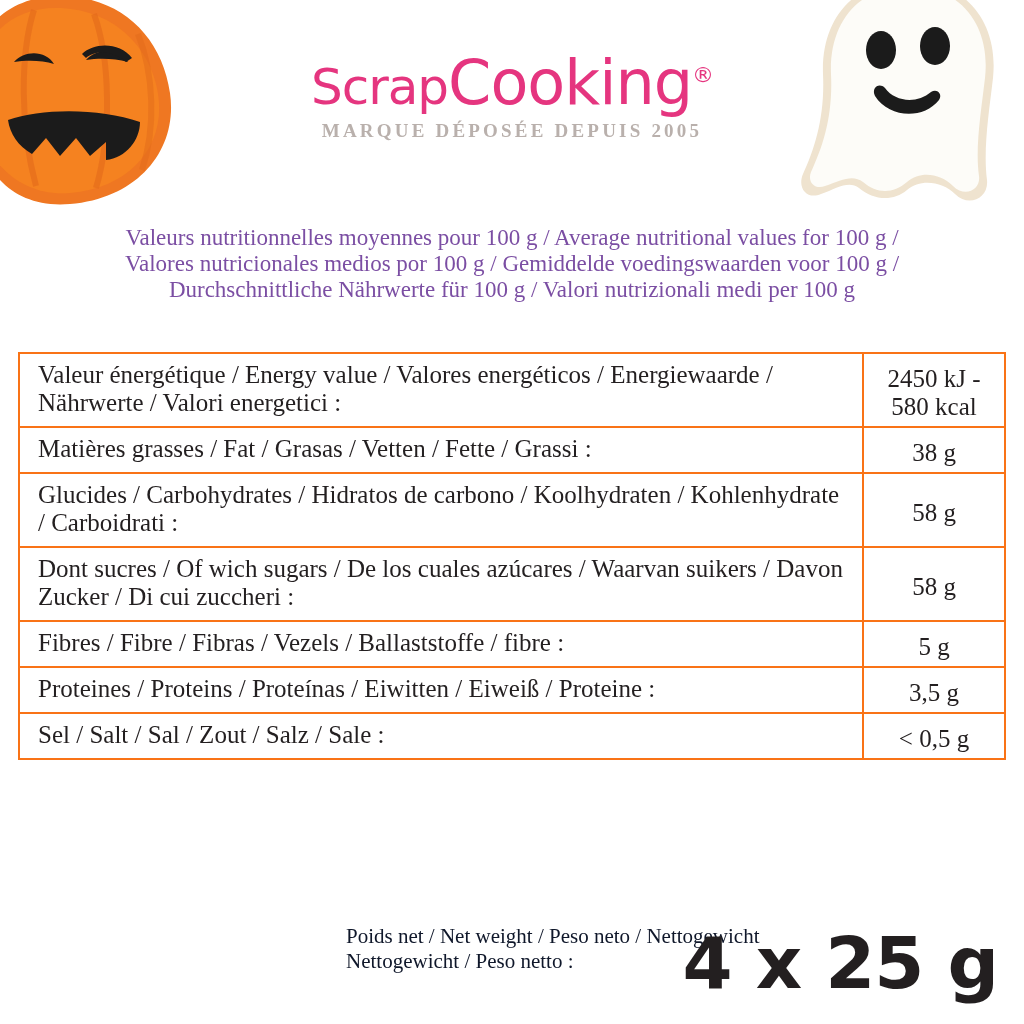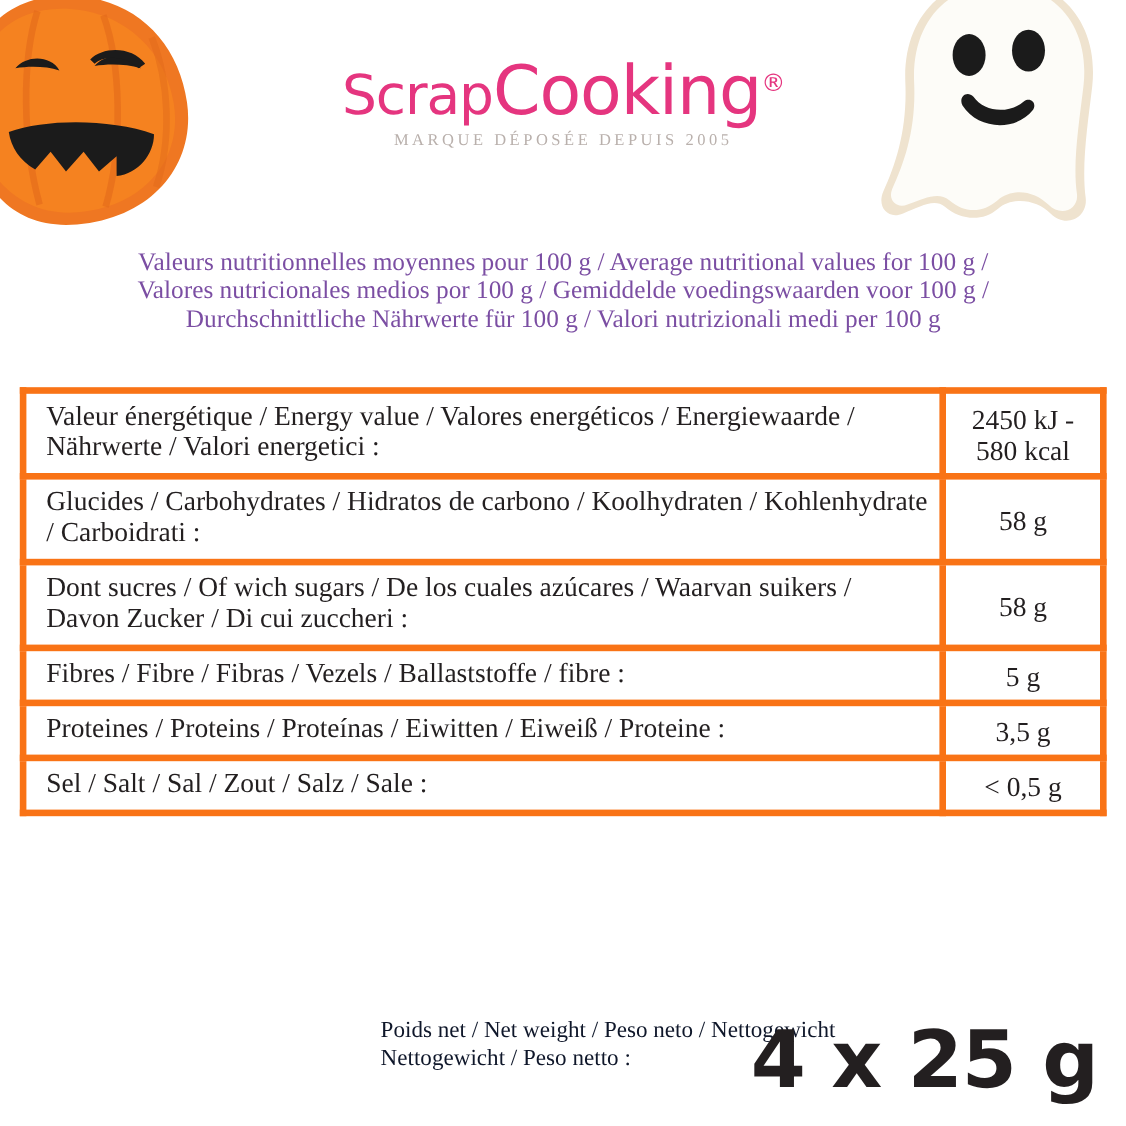--- a/index.html
+++ b/index.html
@@ -54,24 +54,25 @@
     font-size: 50px;
   }
   .logo-reg {
     font-size: 22px;
     vertical-align: super;
     color: #e5357f;
   }
   .logo-sub {
     margin-top: 6px;
     font-family: "Liberation Serif", serif;
-    font-size: 15px;
+    font-size: 19px;
     letter-spacing: 3.2px;
     color: #b9b0ac;
     white-space: nowrap;
+    font-weight: bold;
   }
 
   
   .nutri-heading {
     position: absolute;
     left: 100px;
     top: 225px;
     width: 824px;
     text-align: center;
     color: #7b4ea3;
@@ -83,21 +84,21 @@
   
   .nutri-table {
     position: absolute;
     left: 18px;
     top: 352px;
     width: 988px;
     border-collapse: collapse;
     table-layout: fixed;
   }
   .nutri-table td {
-    border: 6px solid #f97316;
+    border: 2px solid #f97316;
     padding: 7px 10px 9px 18px;
     font-size: 25px;
     line-height: 1.12;
     color: #231f20;
     vertical-align: middle;
     font-family: "Liberation Serif", serif;
   }
   .nutri-table td.value {
     width: 128px;
     text-align: center;
@@ -175,20 +176,24 @@
 
 <div class="nutri-heading">Valeurs nutritionnelles moyennes pour 100 g / Average nutritional values for 100 g / Valores nutricionales medios por 100 g / Gemiddelde voedingswaarden voor 100 g / Durchschnittliche Nährwerte für 100 g / Valori nutrizionali medi per 100 g</div>
 
 <table class="nutri-table">
   <tbody>
     <tr>
       <td>Valeur énergétique / Energy value / Valores energéticos / Energiewaarde / Nährwerte / Valori energetici :</td>
       <td class="value">2450 kJ - 580 kcal</td>
     </tr>
     <tr>
+      <td>Matières grasses / Fat / Grasas / Vetten / Fette /  Grassi :</td>
+      <td class="value">38 g</td>
+    </tr>
+    <tr>
       <td>Glucides / Carbohydrates / Hidratos de carbono / Koolhydraten / Kohlenhydrate / Carboidrati :</td>
       <td class="value">58 g</td>
     </tr>
     <tr class="no-top-border">
       <td>Dont sucres / Of wich sugars / De los cuales azúcares / Waarvan suikers /  Davon Zucker / Di cui zuccheri :</td>
       <td class="value">58 g</td>
     </tr>
     <tr>
       <td>Fibres / Fibre / Fibras / Vezels / Ballaststoffe / fibre :</td>
       <td class="value">5 g</td>

